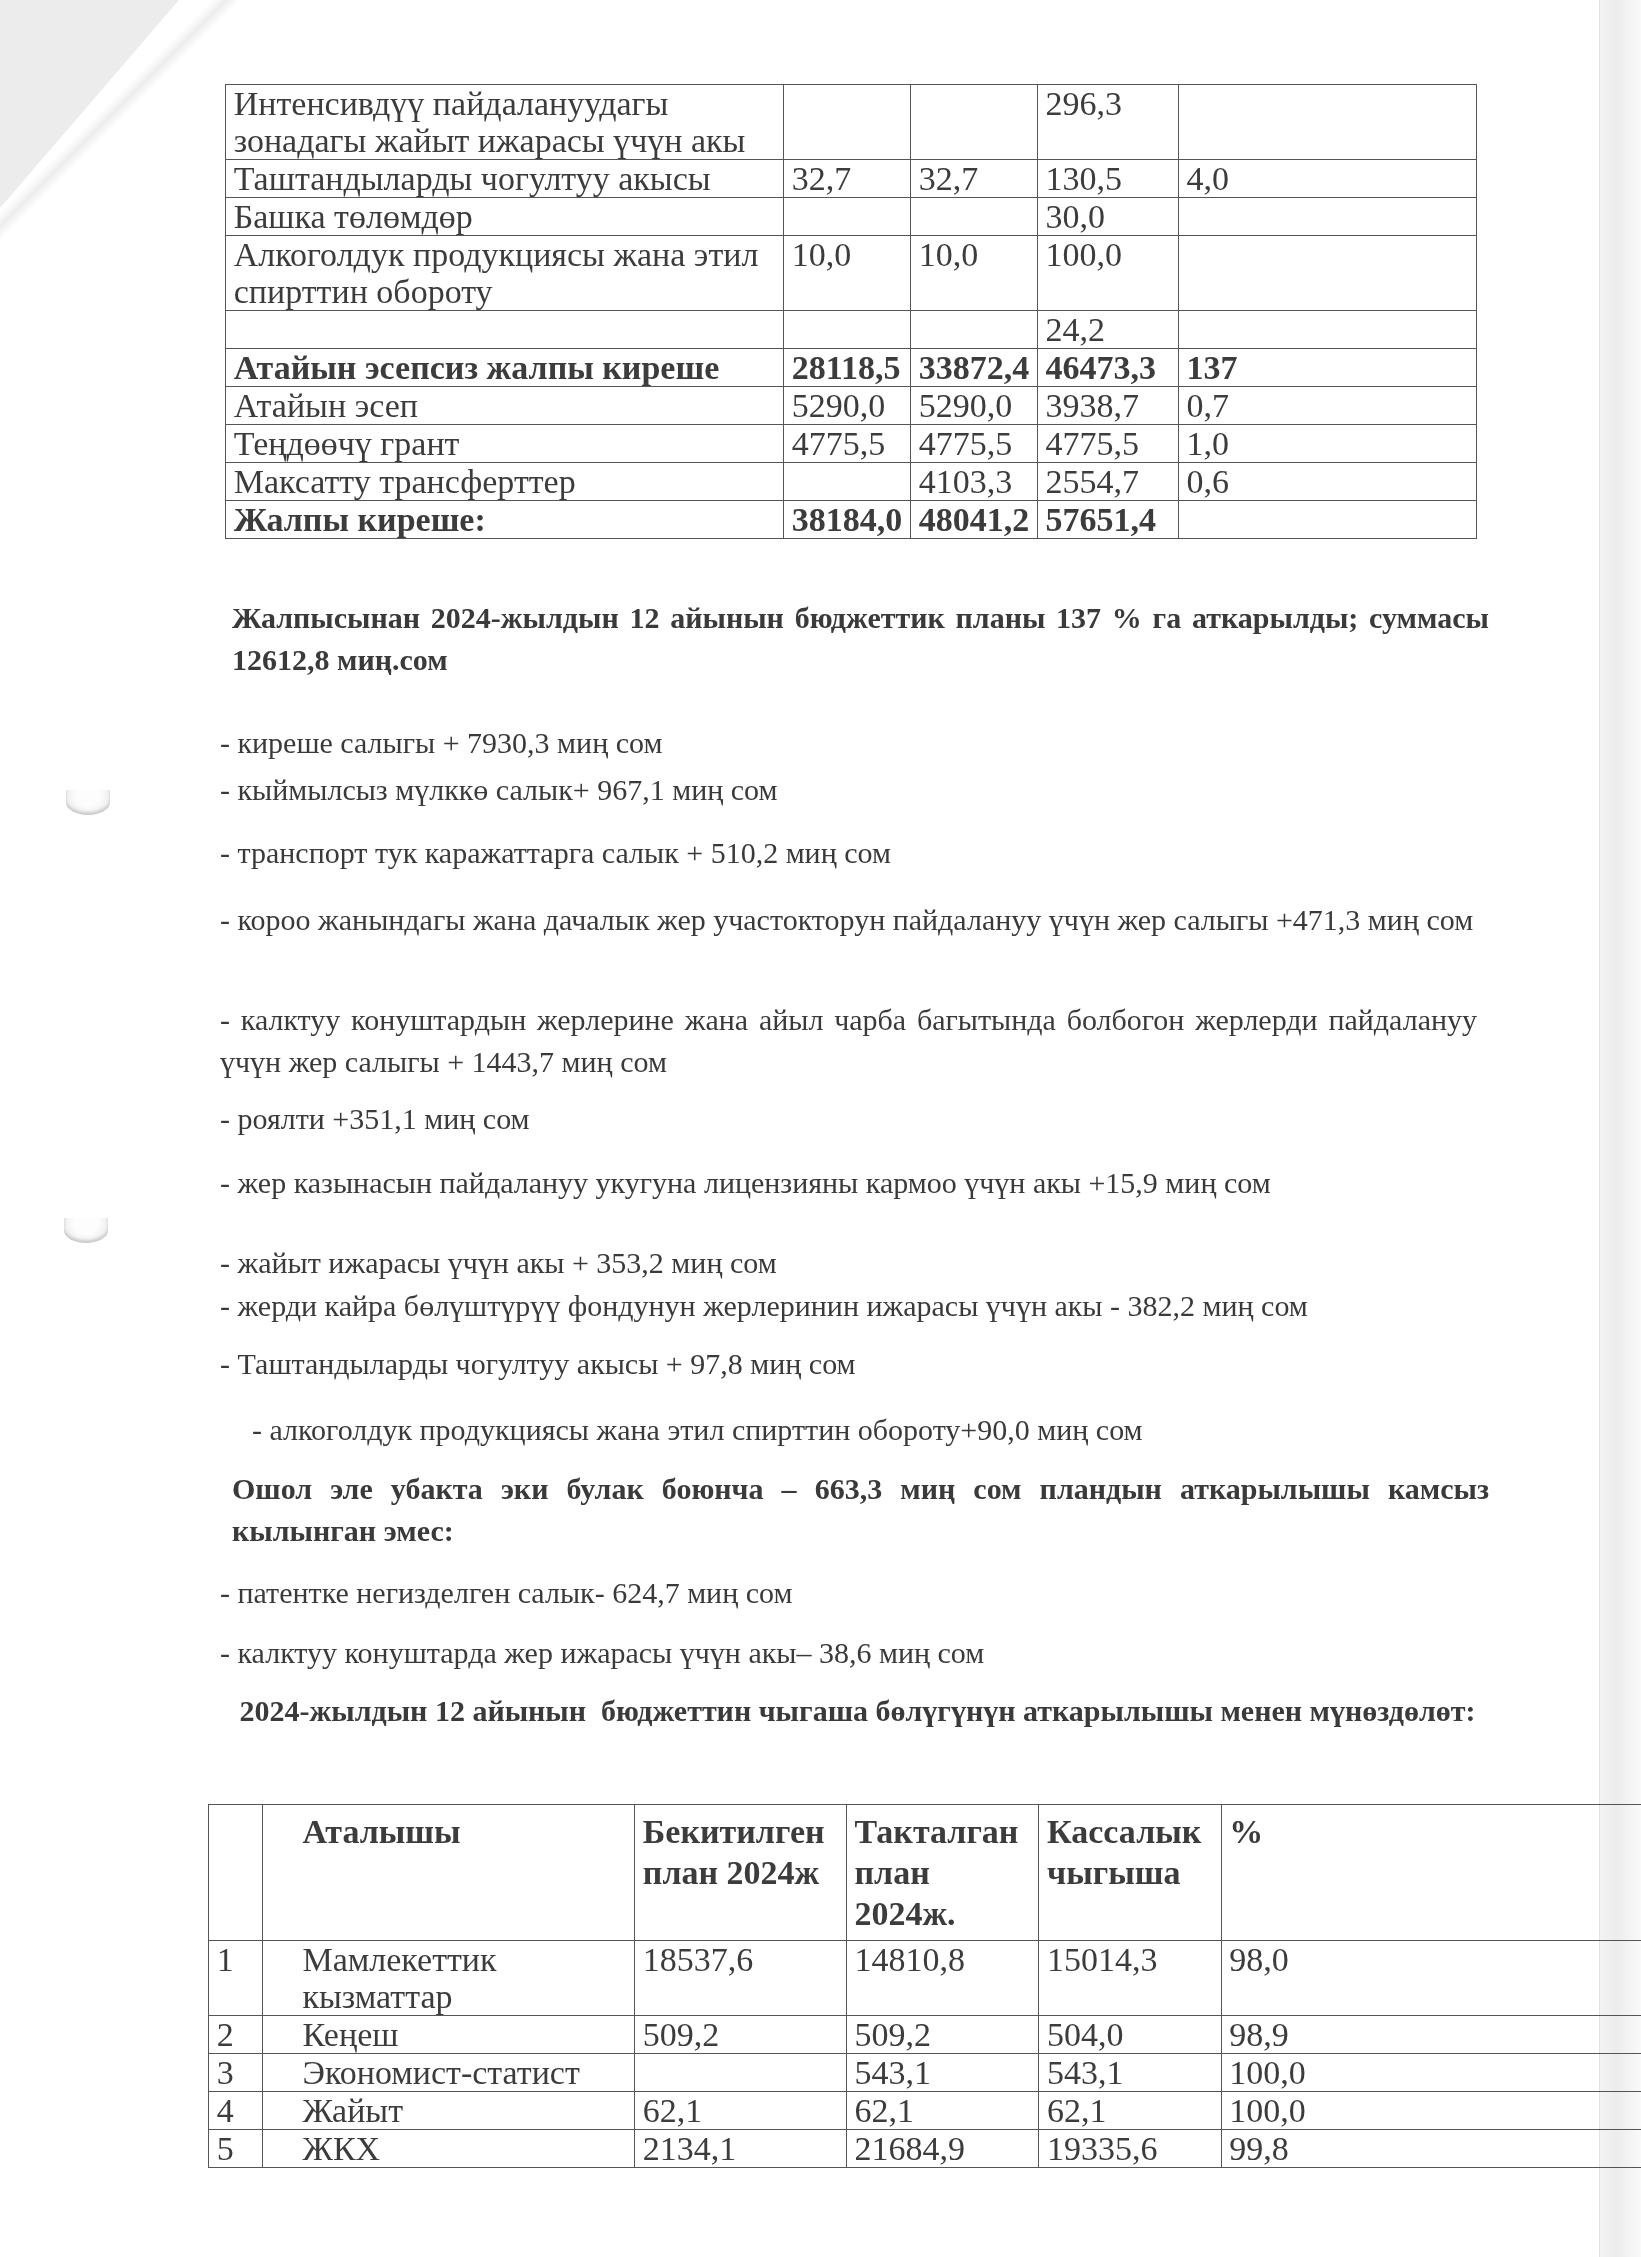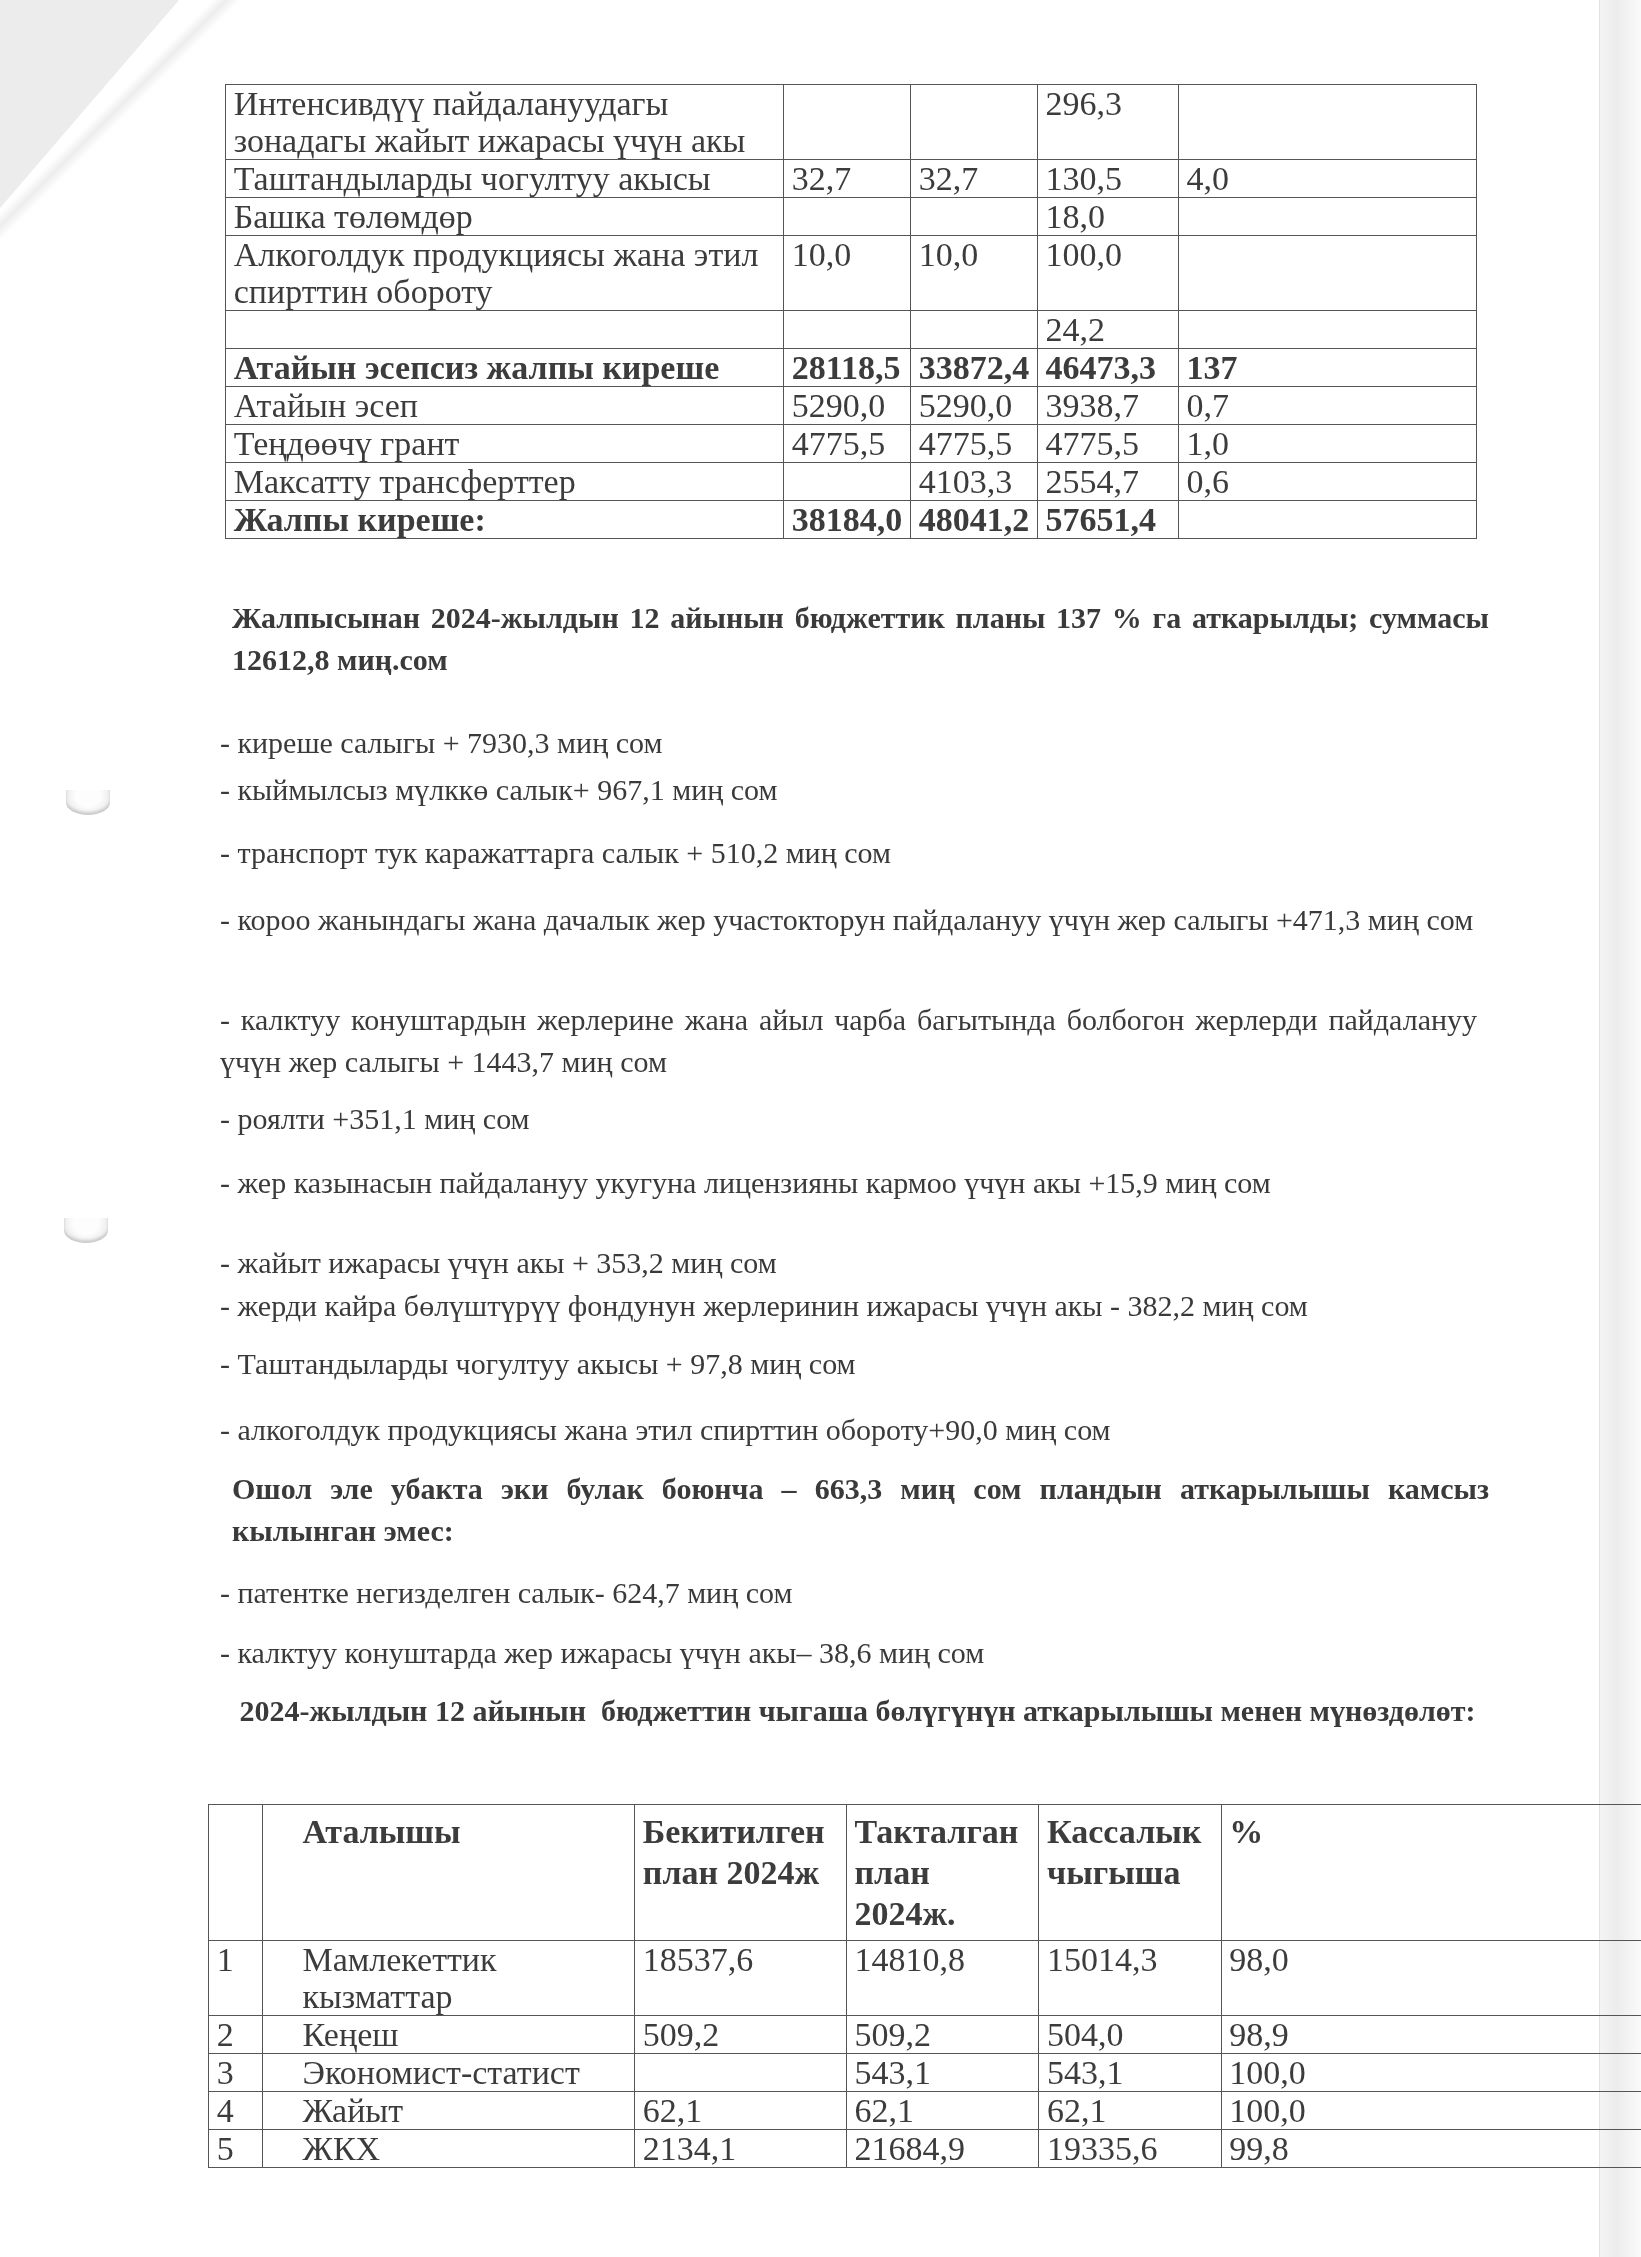--- a/index.html
+++ b/index.html
@@ -89,21 +89,21 @@
         <td>Таштандыларды чогултуу акысы</td>
         <td>32,7</td>
         <td>32,7</td>
         <td>130,5</td>
         <td>4,0</td>
       </tr>
       <tr>
         <td>Башка төлөмдөр</td>
         <td></td>
         <td></td>
-        <td>18,0</td>
+        <td>30,0</td>
         <td></td>
       </tr>
       <tr style="height: 73px;">
         <td>Алкоголдук продукциясы жана этил спирттин обороту</td>
         <td>10,0</td>
         <td>10,0</td>
         <td>100,0</td>
         <td></td>
       </tr>
       <tr>
@@ -156,21 +156,21 @@
 <div class="txt" style="top:702px;margin-top:20px;"> - киреше салыгы + 7930,3 миң  сом</div>
 <div class="txt" style="top:769px;">- кыймылсыз мүлккө салык+ 967,1 миң сом</div>
 <div class="txt" style="top:832px;">- транспорт тук каражаттарга  салык + 510,2 миң  сом</div>
 <div class="txt just" style="top:899px;">- короо жанындагы жана дачалык жер участокторун пайдалануу үчүн жер салыгы +471,3 миң  сом</div>
 <div class="txt just" style="top:999px;">- калктуу конуштардын жерлерине жана айыл чарба багытында болбогон жерлерди пайдалануу      үчүн жер салыгы + 1443,7 миң сом</div>
 <div class="txt" style="top:1098px;">- роялти +351,1 миң сом</div>
 <div class="txt" style="top:1162px;">- жер казынасын пайдалануу укугуна лицензияны кармоо үчүн акы +15,9 миң сом</div>
 <div class="txt" style="top:1220px;margin-top:22px;">- жайыт ижарасы үчүн акы + 353,2 миң сом</div>
 <div class="txt" style="top:1285px;">- жерди кайра бөлүштүрүү фондунун жерлеринин ижарасы үчүн акы - 382,2 миң сом</div>
 <div class="txt" style="top:1343px;">- Таштандыларды чогултуу акысы + 97,8 миң сом</div>
-<div class="txt" style="top:1409px;">- алкоголдук продукциясы жана этил спирттин обороту+90,0 миң сом</div>
+<div class="txt" style="top:1409px;margin-left:32px;">- алкоголдук продукциясы жана этил спирттин обороту+90,0 миң сом</div>
 
 <div class="txt bold" style="top:1468px;">Ошол эле убакта  эки  булак боюнча – 663,3 миң сом пландын аткарылышы камсыз кылынган эмес:</div>
 <div class="txt" style="top:1572px;">- патентке негизделген салык- 624,7 миң сом</div>
 <div class="txt" style="top:1632px;">- калктуу конуштарда жер ижарасы үчүн акы– 38,6 миң сом</div>
 
 <div class="txt bold" style="top:1690px; white-space:pre-wrap;"> 2024-жылдын 12 айынын  бюджеттин чыгаша бөлүгүнүн аткарылышы менен мүнөздөлөт:</div>
 
 <table class="grid" id="expense-table">
   <colgroup>
       <col class="e0">

